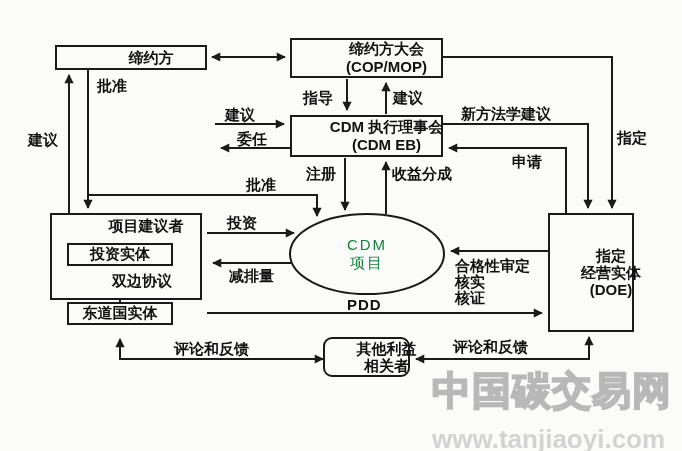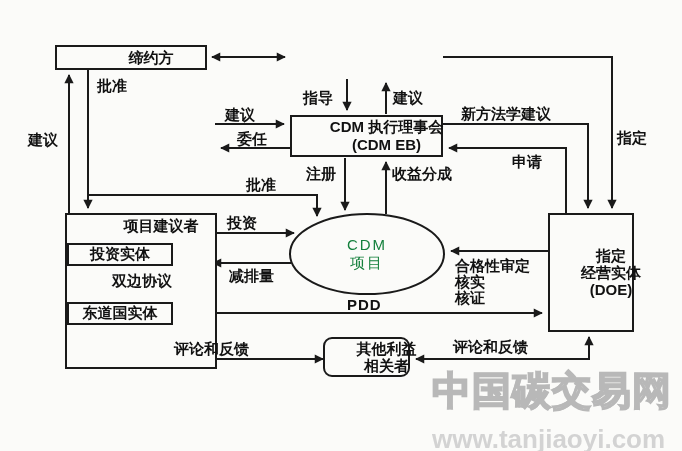--- a/index.html
+++ b/index.html
@@ -9,21 +9,21 @@
   .box{position:absolute;border:2px solid #1a1a1a;background:#fbfbf9;box-sizing:border-box;
        display:flex;flex-direction:column;align-items:center;justify-content:center;
        color:#111;font-weight:bold;z-index:2;padding-left:40px;}
   .box .ln{line-height:18px;font-size:15px;white-space:nowrap;}
   .lbl{position:absolute;color:#111;font-weight:bold;font-size:15px;white-space:nowrap;z-index:3;}
   #node-party{left:55px;top:45px;width:152px;height:25px;}
   #node-cop{left:290px;top:38px;width:153px;height:40px;}
   #node-eb{left:290px;top:115px;width:153px;height:42px;}
   #node-support{left:110px;top:100px;width:105px;height:70px;align-items:flex-start;padding-left:7px;}
   #node-support .ln{line-height:16px;font-size:14px;}
-  #node-proposer{left:65px;top:213px;width:152px;height:156px;justify-content:flex-start;z-index:2;}
+  #node-proposer{left:50px;top:213px;width:152px;height:87px;justify-content:flex-start;z-index:2;}
   #proposer-title{font-size:15px;line-height:20px;margin-top:1px;}
   .inner-box{position:absolute;border:2px solid #1a1a1a;background:#fbfbf9;box-sizing:border-box;
        display:flex;align-items:center;justify-content:center;font-weight:bold;font-size:15px;color:#111;z-index:4;}
   #node-investor{left:67px;top:243px;width:106px;height:23px;}
   #node-host{left:67px;top:302px;width:106px;height:23px;}
   #node-doe{left:548px;top:213px;width:86px;height:119px;}
   #node-doe .ln{line-height:17px;font-size:15px;}
   #node-stakeholders{left:323px;top:337px;width:87px;height:40px;border-radius:9px;}
   #node-stakeholders .ln{line-height:17px;font-size:15px;}
   #project-label{position:absolute;left:289px;top:213px;width:156px;height:82px;z-index:3;
@@ -69,20 +69,24 @@
       <path d="M589,337 L589,359 L416,359" marker-start="url(#ah)" marker-end="url(#ah)"></path>
       <path d="M120,266 L120,302"></path>
       <ellipse cx="367" cy="254" rx="77" ry="40" fill="#fbfbf9"></ellipse>
     </g>
   </svg>
 
   <div class="box" id="node-party">
     <span class="ln">缔约方</span>
   </div>
 
+  <div class="box" id="node-cop">
+    <span class="ln">缔约方大会</span>
+    <span class="ln">(COP/MOP)</span>
+  </div>
 
   <div class="box" id="node-eb">
     <span class="ln">CDM 执行理事会</span>
     <span class="ln">(CDM EB)</span>
   </div>
 
 
   <div class="box" id="node-proposer">
     <span id="proposer-title">项目建议者</span>
   </div>

